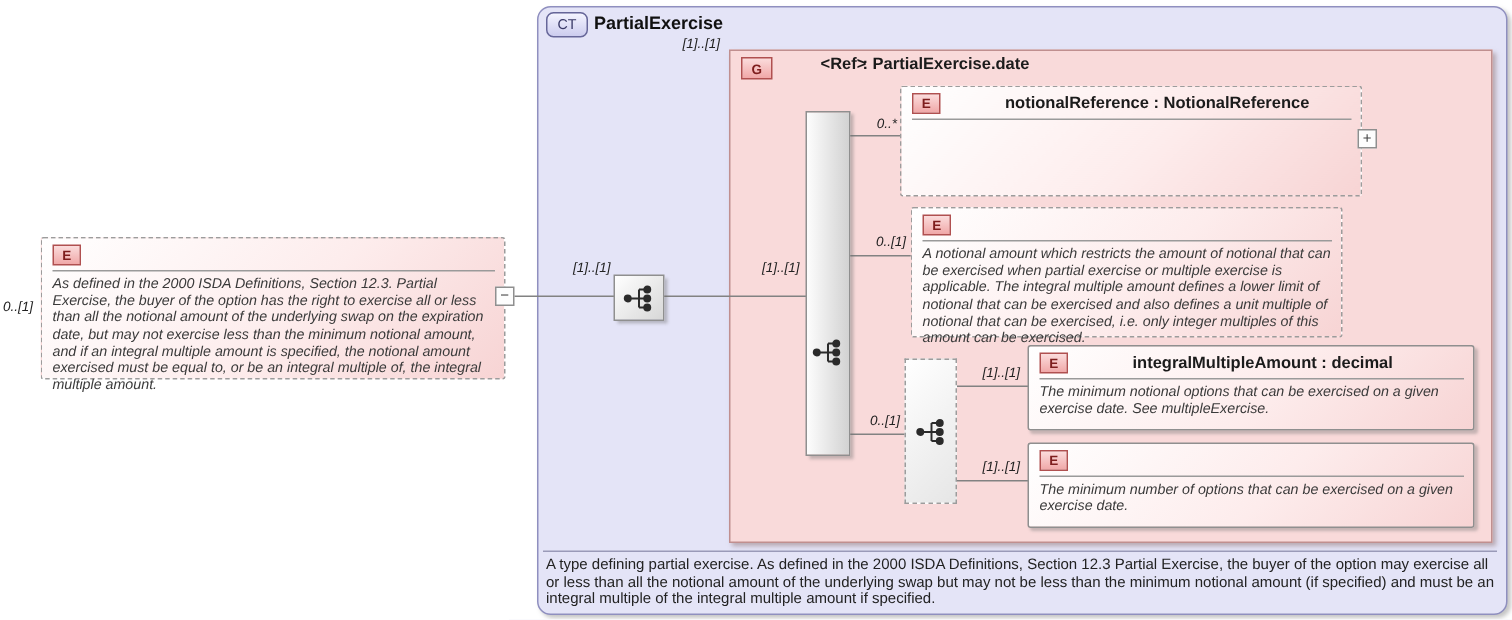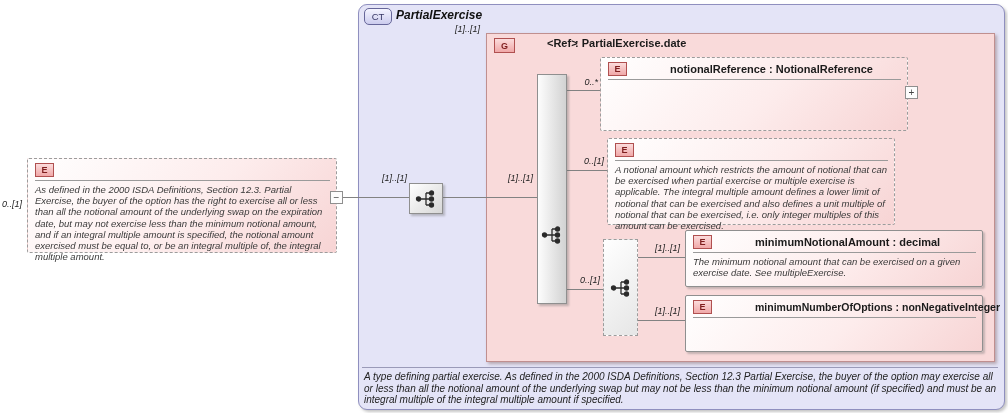--- a/index.html
+++ b/index.html
@@ -11,23 +11,23 @@
 
   
   .card{position:absolute;font-size:9px;font-weight:normal;font-style:italic;color:#222;white-space:nowrap;text-align:right;}
 
   
   .ctbox{position:absolute;left:358px;top:4px;width:645px;height:404px;background:#e4e4f7;
          border:1px solid #8f8fbf;border-radius:9px;box-shadow:2px 2px 3px rgba(150,150,150,.55);}
   .ct-badge{position:absolute;left:364px;top:8px;width:26px;height:15px;border:1px solid #666699;border-radius:5px;
             background:linear-gradient(#f4f4ff,#ccccee);color:#383866;font-size:9.5px;font-weight:normal;
             display:flex;align-items:center;justify-content:center;}
-  .ct-title{position:absolute;left:396px;top:8px;font-size:12px;font-weight:bold;color:#111;white-space:nowrap;font-style:italic;}
+  .ct-title{position:absolute;left:396px;top:8px;font-size:12px;font-weight:bold;color:#111;white-space:nowrap;}
   .ct-sep{position:absolute;left:362px;top:367px;width:636px;height:1px;background:#9a9ab8;}
-  .ct-ann{position:absolute;left:364px;top:371px;width:634px;font-size:10px;font-style:italic;color:#222;line-height:1.17;}
+  .ct-ann{position:absolute;left:364px;top:371px;width:634px;font-size:10px;color:#222;line-height:1.17;}
 
   
   .gbox{position:absolute;left:486px;top:33px;width:507px;height:327px;background:#f9dada;
         border:1px solid #c08f8f;box-shadow:2px 2px 3px rgba(140,110,110,.5);}
   .g-badge{position:absolute;left:494px;top:38px;width:19px;height:13px;}
   .g-name{position:absolute;left:547px;top:37px;font-size:11px;font-weight:bold;color:#1b1b1b;white-space:nowrap;}
   .g-type{position:absolute;left:575px;top:37px;font-size:11px;font-weight:bold;color:#1b1b1b;white-space:nowrap;}
 
   
   .badge{border:1px solid #b05050;background:linear-gradient(#fbdcdc,#f0a8a8);color:#7e1e1e;
@@ -145,30 +145,30 @@
     <div class="ehead">
       <span class="badge">E</span>
     </div>
     <div class="esep"></div>
     <div class="eann">A notional amount which restricts the amount of notional that can be exercised when partial exercise or multiple exercise is applicable. The integral multiple amount defines a lower limit of notional that can be exercised and also defines a unit multiple of notional that can be exercised, i.e. only integer multiples of this amount can be exercised.</div>
   </div>
 
   <div class="ebox solid" style="left:685px;top:230px;width:296px;height:55px;">
     <div class="ehead">
       <span class="badge">E</span>
-      <span class="etitle">minimumNotionalAmount : decimal</span>
+      <span class="etitle">integralMultipleAmount : decimal</span>
     </div>
     <div class="esep"></div>
-    <div class="eann">The minimum notional amount that can be exercised on a given exercise date. See multipleExercise.</div>
+    <div class="eann">The minimum notional options that can be exercised on a given exercise date. See multipleExercise.</div>
   </div>
 
   <div class="ebox solid" style="left:685px;top:295px;width:296px;height:55px;">
     <div class="ehead">
       <span class="badge">E</span>
-      <span class="etitle" style="font-size:10.5px;">minimumNumberOfOptions : nonNegativeInteger</span>
     </div>
     <div class="esep"></div>
+    <div class="eann">The minimum number of options that can be exercised on a given exercise date.</div>
   </div>
 
   <div class="ct-sep"></div>
   <div class="ct-ann">A type defining partial exercise. As defined in the 2000 ISDA Definitions, Section 12.3 Partial Exercise, the buyer of the option may exercise all or less than all the notional amount of the underlying swap but may not be less than the minimum notional amount (if specified) and must be an integral multiple of the integral multiple amount if specified.</div>
 
 </div>
 
 </body></html>

